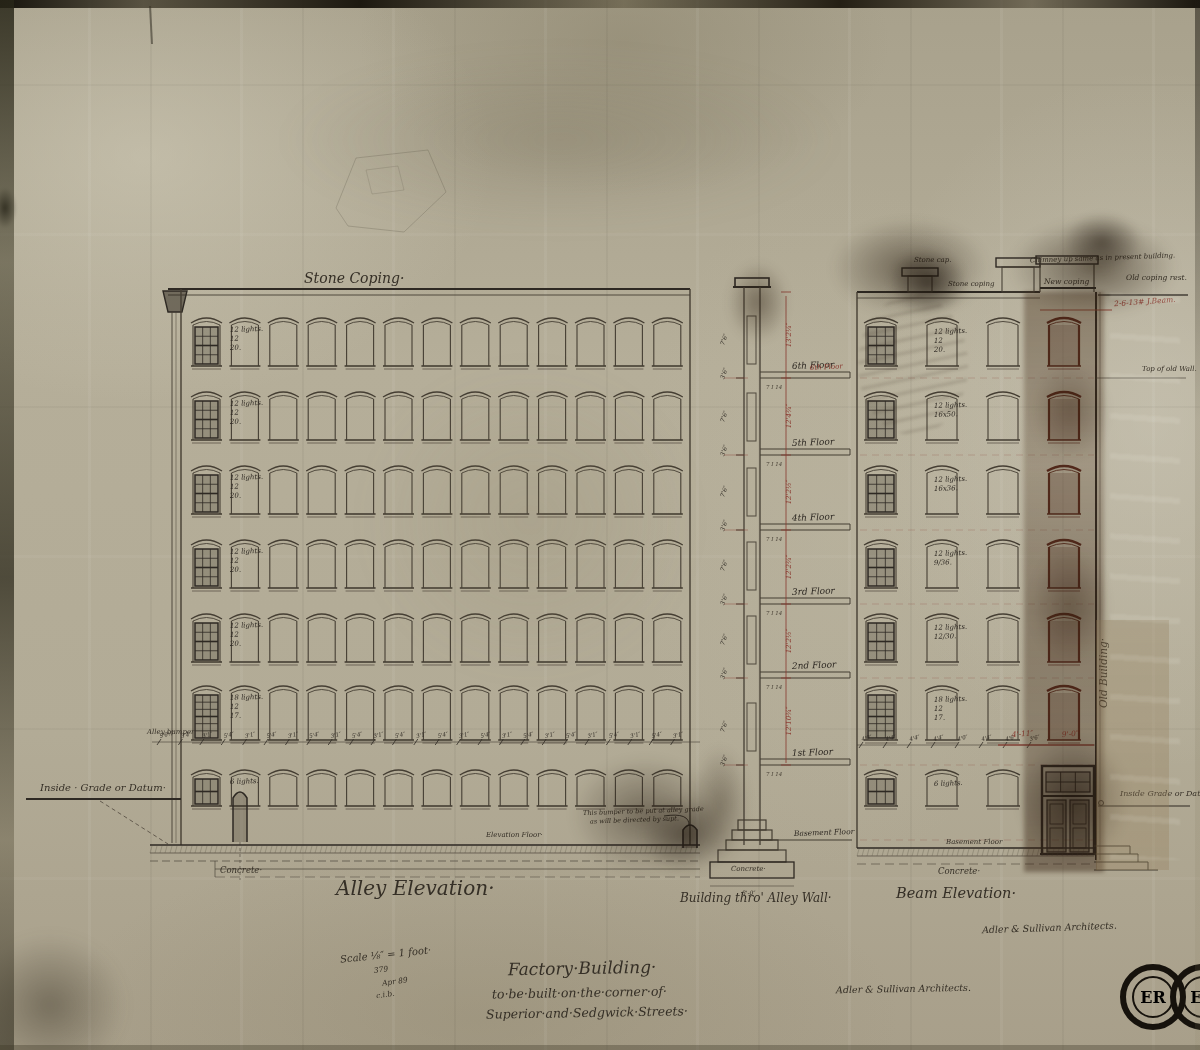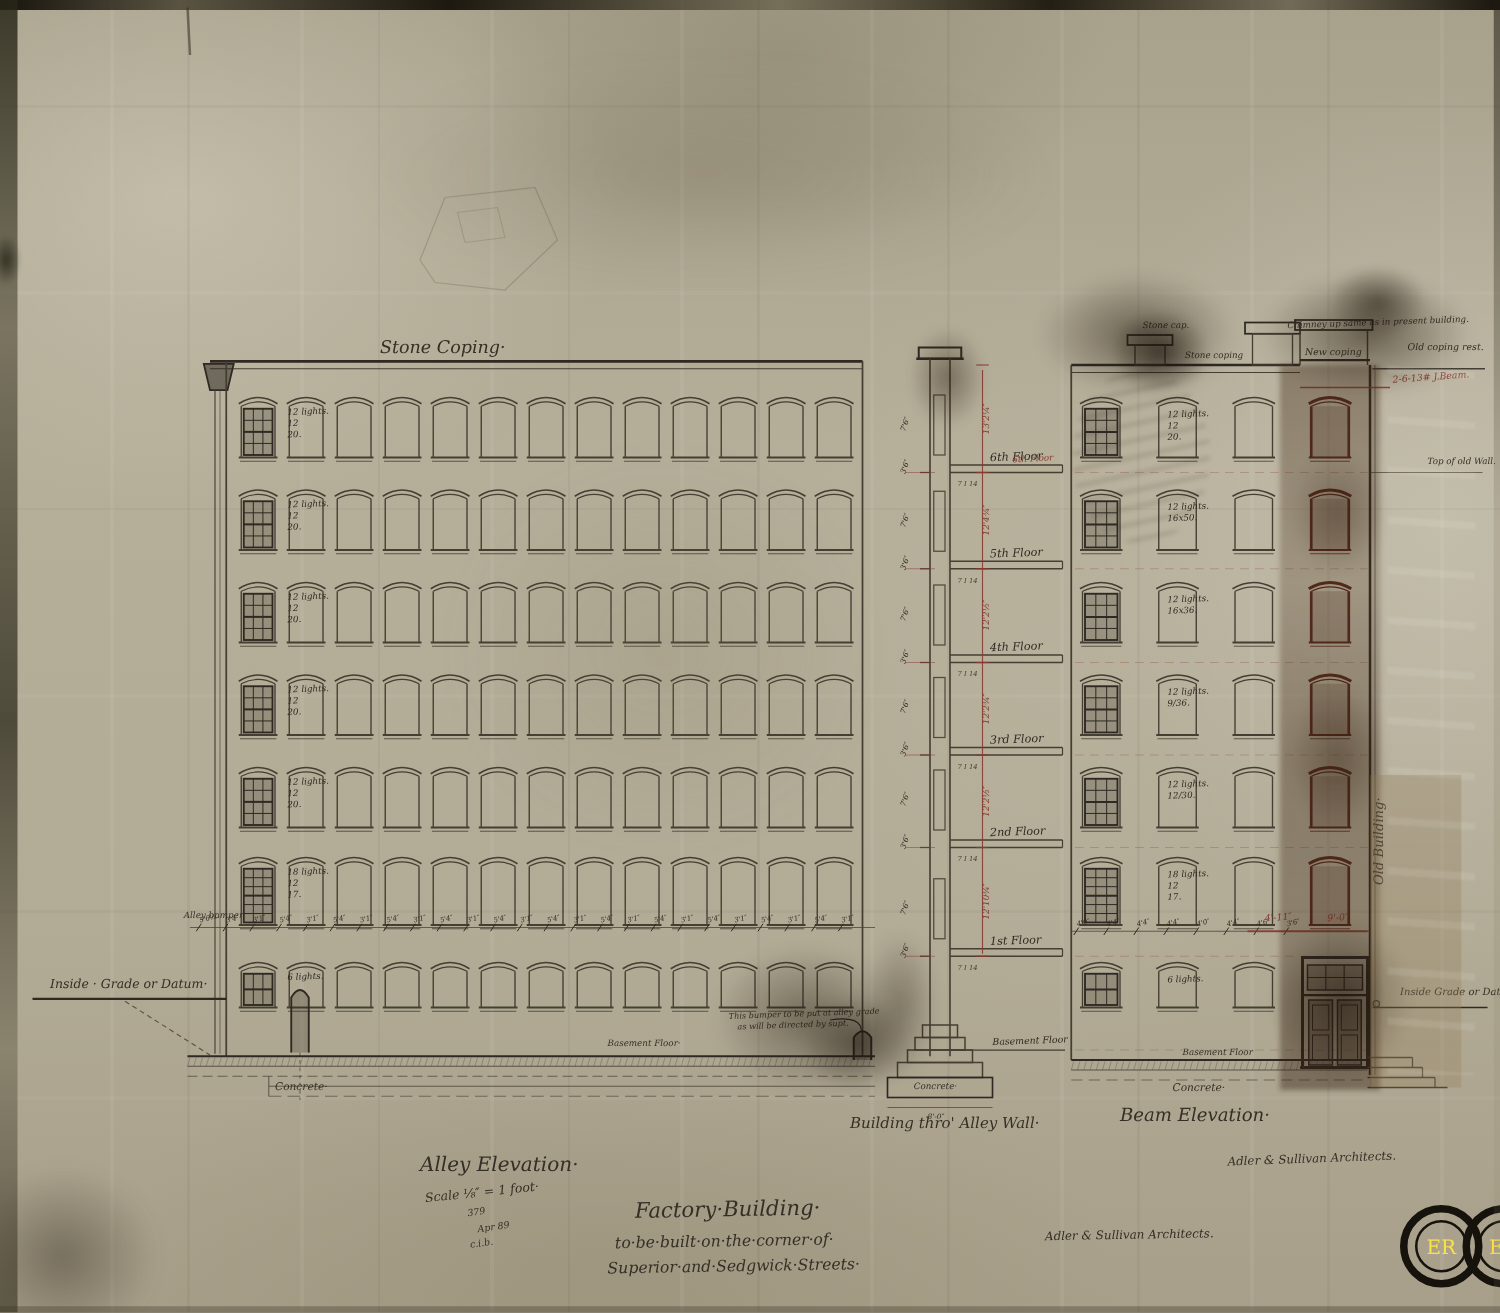--- a/index.html
+++ b/index.html
@@ -39,21 +39,21 @@
   #s16{left:-6px;top:188px;width:22px;height:40px;background:radial-gradient(ellipse,rgba(10,8,5,.85),transparent 72%);filter:blur(1.5px);}
   #s17{left:1096px;top:620px;width:72px;height:250px;border-radius:0;background:linear-gradient(180deg,rgba(140,118,82,.28),rgba(150,128,92,.34));border-left:1px solid rgba(90,70,45,.3);}
   #s18{left:1110px;top:290px;width:70px;height:570px;border-radius:0;background:repeating-linear-gradient(4deg,rgba(255,255,248,.10) 0 6px,transparent 6px 40px);filter:blur(1px);}
   #s19{left:690px;top:745px;width:60px;height:120px;background:radial-gradient(ellipse,rgba(35,24,12,.35),transparent 70%);filter:blur(5px);}
   #edge-top{position:absolute;left:0;top:0;width:1200px;height:8px;background:linear-gradient(90deg,#17140d,rgba(60,54,38,.75) 12%,#1d1910 30%,rgba(80,72,50,.5) 52%,#241f14 70%,rgba(70,62,44,.55) 86%,#1a160e);}
   #edge-left{position:absolute;left:0;top:0;width:14px;height:1050px;background:linear-gradient(180deg,rgba(40,38,24,.85),rgba(70,66,46,.55) 25%,rgba(45,42,28,.75) 55%,rgba(85,78,56,.4) 80%,rgba(50,46,32,.6));}
   #edge-right{position:absolute;right:0;top:0;width:5px;height:1050px;background:linear-gradient(180deg,rgba(30,26,18,.55),rgba(120,112,88,.2) 40%,rgba(140,130,100,.12));}
   #edge-bottom{position:absolute;left:0;bottom:0;width:1200px;height:5px;background:rgba(60,54,38,.35);}
   .stamp{position:absolute;width:54px;height:54px;border:6px solid #16120c;border-radius:50%;display:flex;align-items:center;justify-content:center;}
   .stamp-inner{width:38px;height:38px;border:2.5px solid #16120c;border-radius:50%;display:flex;align-items:center;justify-content:center;}
-  .stamp-inner span{font-weight:normal;font-style:normal;font-size:16px;color:#fde047;}
+  .stamp-inner span{font-weight:bold;font-style:normal;font-size:16px;color:#000000;}
 </style>
 </head>
 <body>
 
 <div class="sheet">
   <div class="layer" id="paper"></div>
   <div class="layer" id="creases"></div>
 
   <svg id="linework" width="1200" height="1050" viewBox="0 0 1200 1050">
       <g>
@@ -1287,31 +1287,31 @@
   <div class="lbl" style="left:508px;top:960px;font-size:17px;transform:rotate(-1deg);">Factory·Building·</div>
   <div class="lbl" style="left:492px;top:986px;font-size:12.5px;transform:rotate(-1deg);">to·be·built·on·the·corner·of·</div>
   <div class="lbl" style="left:486px;top:1006px;font-size:12.5px;transform:rotate(-1deg);">Superior·and·Sedgwick·Streets·</div>
   <div class="lbl" style="left:340px;top:950px;font-size:10px;transform:rotate(-6deg);">Scale ⅛″ = 1 foot·</div>
   <div class="lbl" style="left:374px;top:966px;font-size:7.5px;transform:rotate(-8deg);">379</div>
   <div class="lbl" style="left:382px;top:978px;font-size:7.5px;transform:rotate(-8deg);">Apr 89</div>
   <div class="lbl" style="left:376px;top:991px;font-size:7.5px;transform:rotate(-8deg);">c.i.b.</div>
   <div class="lbl" style="left:836px;top:984px;font-size:9.5px;transform:rotate(-1deg);">Adler &amp; Sullivan Architects.</div>
   <div class="lbl" style="left:982px;top:923px;font-size:9.5px;transform:rotate(-2deg);">Adler &amp; Sullivan Architects.</div>
 
-  <div class="lbl" style="left:336px;top:924px;font-size:16px;">Alley Elevation·</div>
+  <div class="lbl" style="left:336px;top:878px;font-size:20px;">Alley Elevation·</div>
   <div class="lbl" style="left:680px;top:892px;font-size:12px;">Building thro' Alley Wall·</div>
   <div class="lbl" style="left:896px;top:886px;font-size:14.5px;">Beam Elevation·</div>
 
   <div class="lbl" style="left:304px;top:271px;font-size:14px;">Stone Coping·</div>
   <div class="lbl" style="left:40px;top:783px;font-size:10px;">Inside · Grade or Datum·</div>
   <div class="lbl" style="left:147px;top:729px;font-size:7px;text-align:center;">Alley bumper</div>
   <div class="lbl" style="left:583px;top:808px;font-size:6.5px;transform:rotate(-2deg);">This bumper to be put at alley grade</div>
   <div class="lbl" style="left:590px;top:817px;font-size:6.5px;transform:rotate(-2deg);">as will be directed by supt.</div>
   <div class="lbl" style="left:220px;top:866px;font-size:8.5px;">Concrete·</div>
-  <div class="lbl" style="left:486px;top:832px;font-size:7px;">Basement Floor·</div>
+  <div class="lbl" style="left:486px;top:832px;font-size:7px;">Elevation Floor·</div>
   <div class="lbl" style="left:731px;top:866px;font-size:7px;">Concrete·</div>
 
   <div class="lbl" style="left:914px;top:257px;font-size:7px;">Stone cap.</div>
   <div class="lbl" style="left:948px;top:281px;font-size:7px;">Stone coping</div>
   <div class="lbl" style="left:1030px;top:255px;font-size:7px;transform:rotate(-2deg);">Chimney up same as in present building.</div>
   <div class="lbl" style="left:1044px;top:278px;font-size:7.5px;">New coping</div>
   <div class="lbl" style="left:1126px;top:274px;font-size:7.5px;">Old coping rest.</div>
   <div class="lbl red" style="left:1114px;top:298px;font-size:7.5px;transform:rotate(-4deg);">2-6-13# J.Beam.</div>
   <div class="lbl" style="left:1142px;top:366px;font-size:7px;">Top of old Wall.</div>
   <div class="lbl" style="left:1098px;top:708px;font-size:10.5px;transform:rotate(-90deg);transform-origin:0 0;">Old Building·</div>

